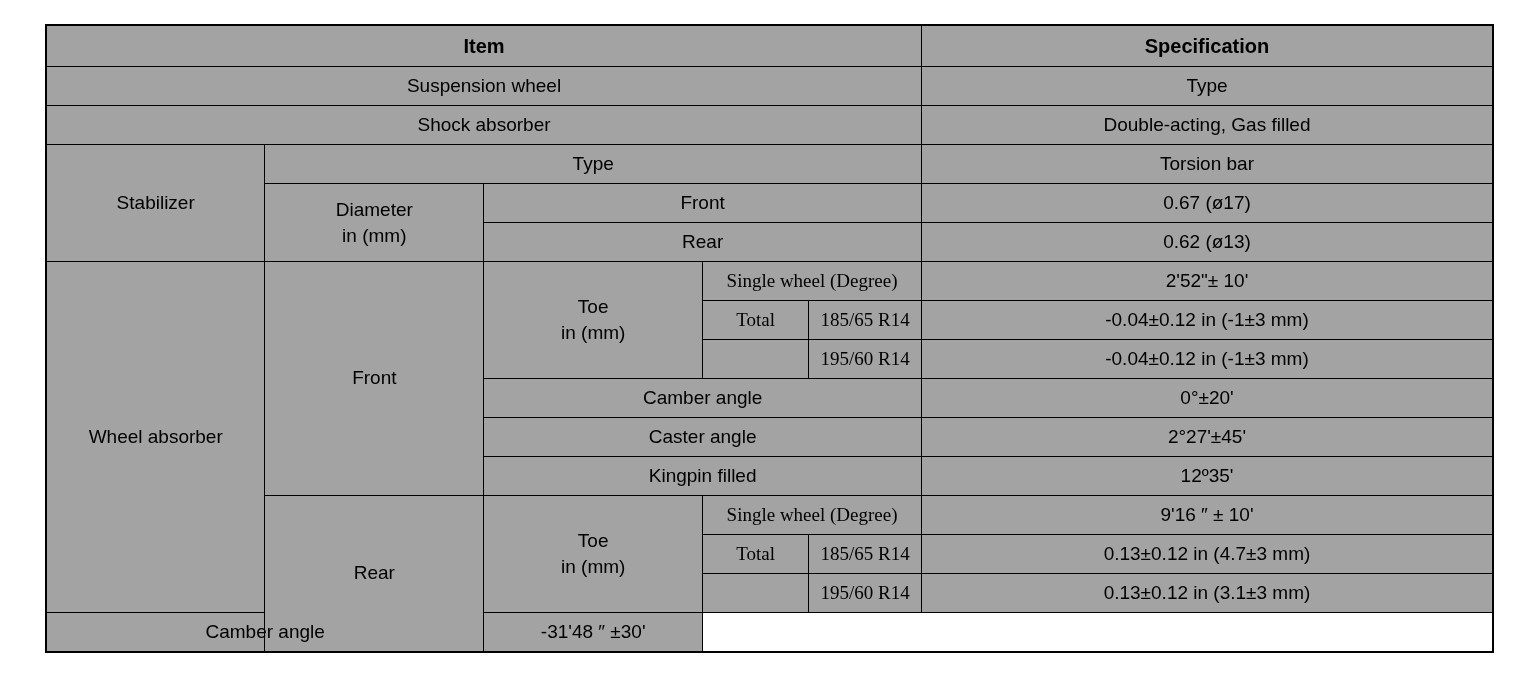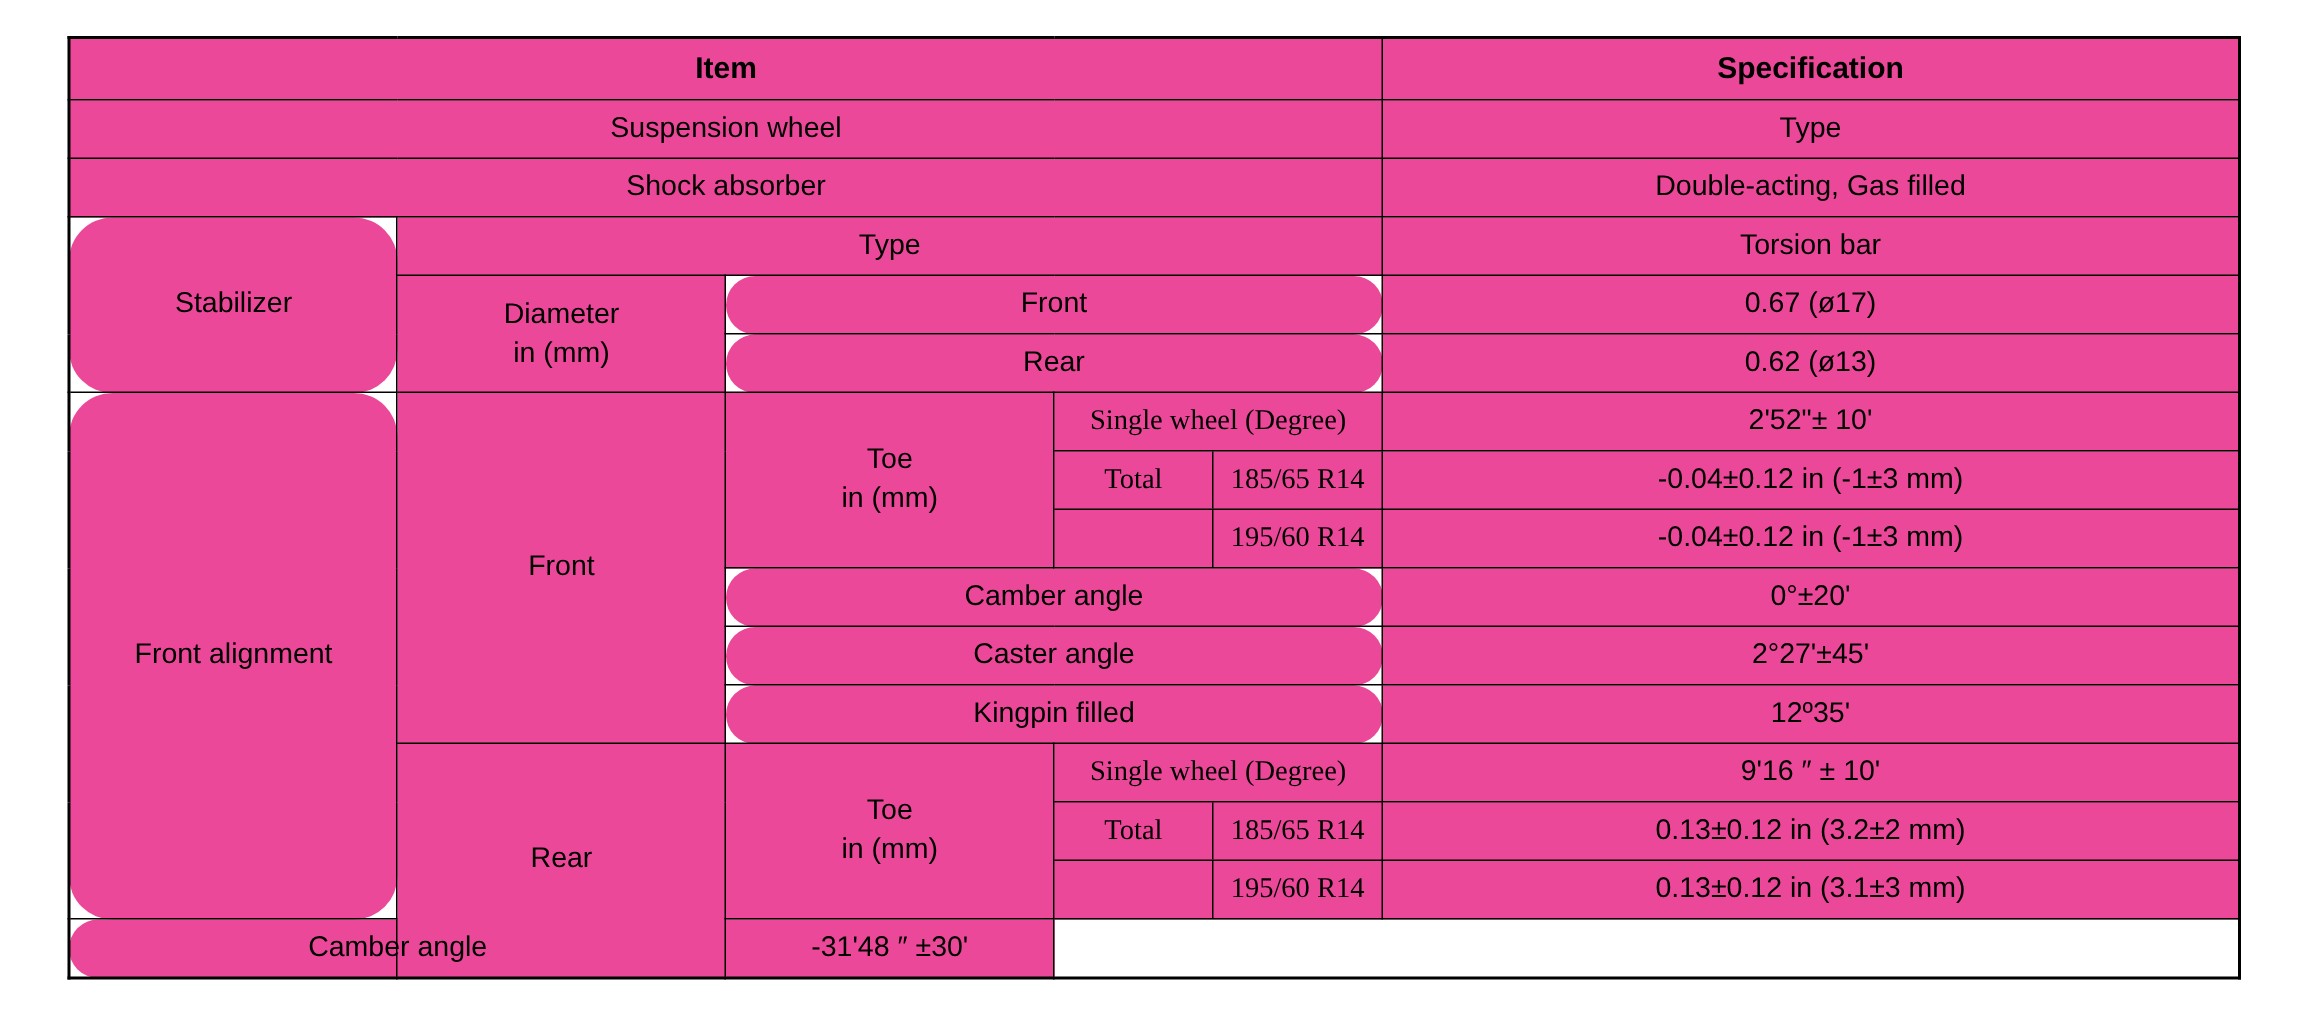--- a/index.html
+++ b/index.html
@@ -30,35 +30,34 @@
   }
   table.spec td, table.spec th {
     border: 1px solid #000000;
     padding: 0;
     font-weight: normal;
     font-size: 19px;
     line-height: 1.2;
     vertical-align: middle;
     text-align: center;
     height: 38px;
-    background: #ec4899;
+    background: #a3a3a3;
     margin-top: 16px;
   }
   table.spec th {
     font-weight: bold;
     font-size: 20px;
     height: 40px;
   }
   .outer {
     border: 2px solid #000 !important;
   }
   td.left {
     text-align: left;
     padding-left: 14px;
-    border-radius: 29px;
   }
   .two-line {
     display: block;
     line-height: 1.35;
   }
   .hdr-item { width: 874px; }
   .hdr-spec { width: 570px; }
   .c1 { width: 246px; }
   .c2 { width: 192px; }
   .c3 { width: 135px; }
@@ -99,21 +98,21 @@
         <td class="left" colspan="2">Front</td>
         <td>0.67 (ø17)</td>
       </tr>
 
       <tr>
         <td class="left" colspan="2">Rear</td>
         <td>0.62 (ø13)</td>
       </tr>
 
       <tr>
-        <td class="c1 left" rowspan="9">Front alignment</td>
+        <td class="c1 left" rowspan="9">Wheel absorber</td>
         <td class="c2" rowspan="6">Front</td>
         <td class="c3" rowspan="3">
           <span class="two-line">Toe</span>
           <span class="two-line">in (mm)</span>
         </td>
         <td class="c4" colspan="1">Single wheel (Degree)</td>
         <td>2'52"± 10'</td>
       </tr>
 
       <tr>
@@ -173,21 +172,21 @@
         <td class="c4" style="padding:0;">
           <table style="width:100%;border-collapse:collapse;table-layout:fixed;">
             <tbody>
                 <tr>
               <td style="width:105px;border:none;border-right:1px solid #000;height:38px;text-align:center;font-size:19px;">Total</td>
               <td style="border:none;height:38px;text-align:center;font-size:19px;">185/65 R14</td>
             </tr>
           </tbody>
             </table>
         </td>
-        <td>0.13±0.12 in (3.2±2 mm)</td>
+        <td>0.13±0.12 in (4.7±3 mm)</td>
       </tr>
 
       <tr>
         <td class="c4" style="padding:0;">
           <table style="width:100%;border-collapse:collapse;table-layout:fixed;">
             <tbody>
                 <tr>
               <td style="width:105px;border:none;border-right:1px solid #000;height:38px;"></td>
               <td style="border:none;height:38px;text-align:center;font-size:19px;">195/60 R14</td>
             </tr>

